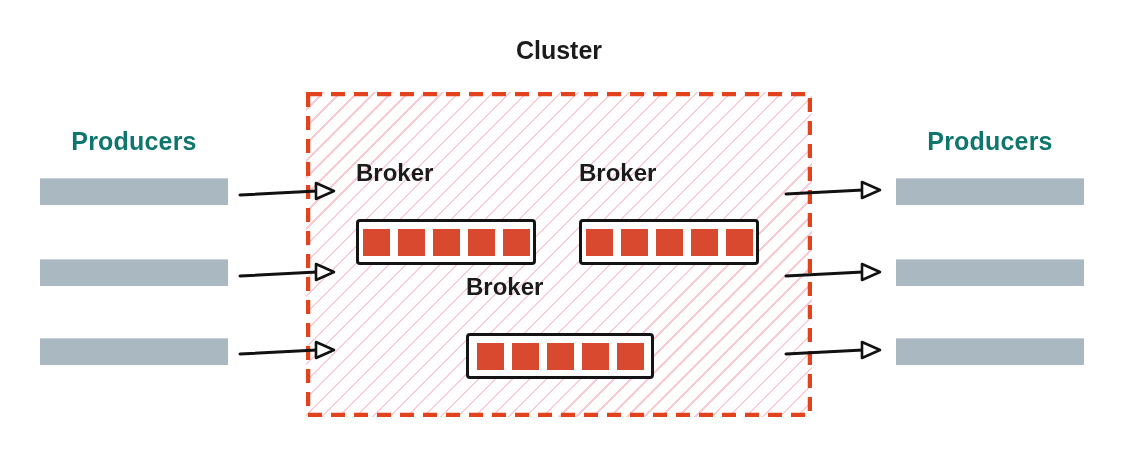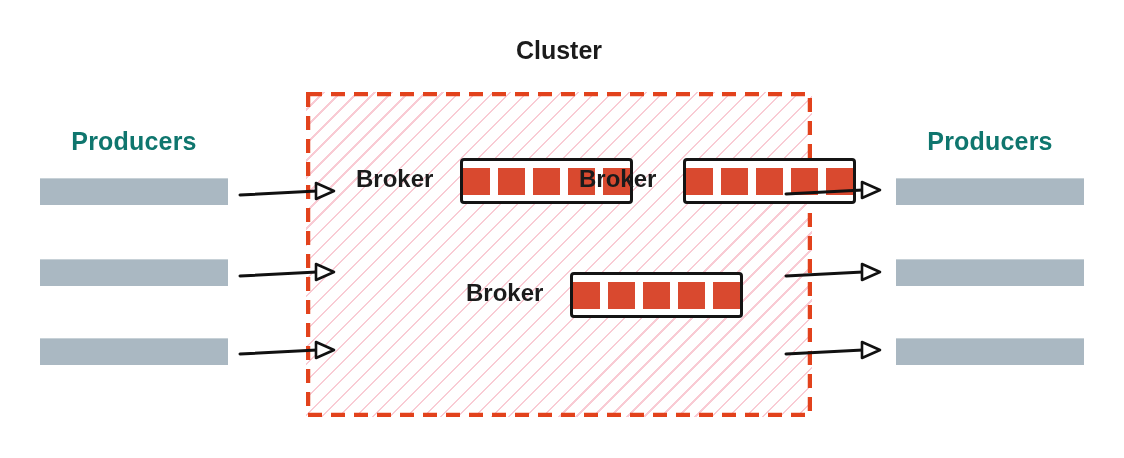--- a/index.html
+++ b/index.html
@@ -64,22 +64,21 @@
   .cluster-border-svg {
     position: absolute;
     inset: 0;
     width: 100%;
     height: 100%;
   }
 
   .broker {
     position: absolute;
     display: flex;
-    flex-direction: row;
-    align-items: center;
+    flex-direction: column;
     gap: 27px;
   }
   .broker-1 { left: 50px;  top: 66px;  width: 180px; }
   .broker-2 { left: 273px; top: 66px;  width: 180px; }
   .broker-3 { left: 160px; top: 180px; width: 188px; }
 
   .broker-label {
     font-size: 24px;
     font-weight: 600;
     color: #1b1b1b;

